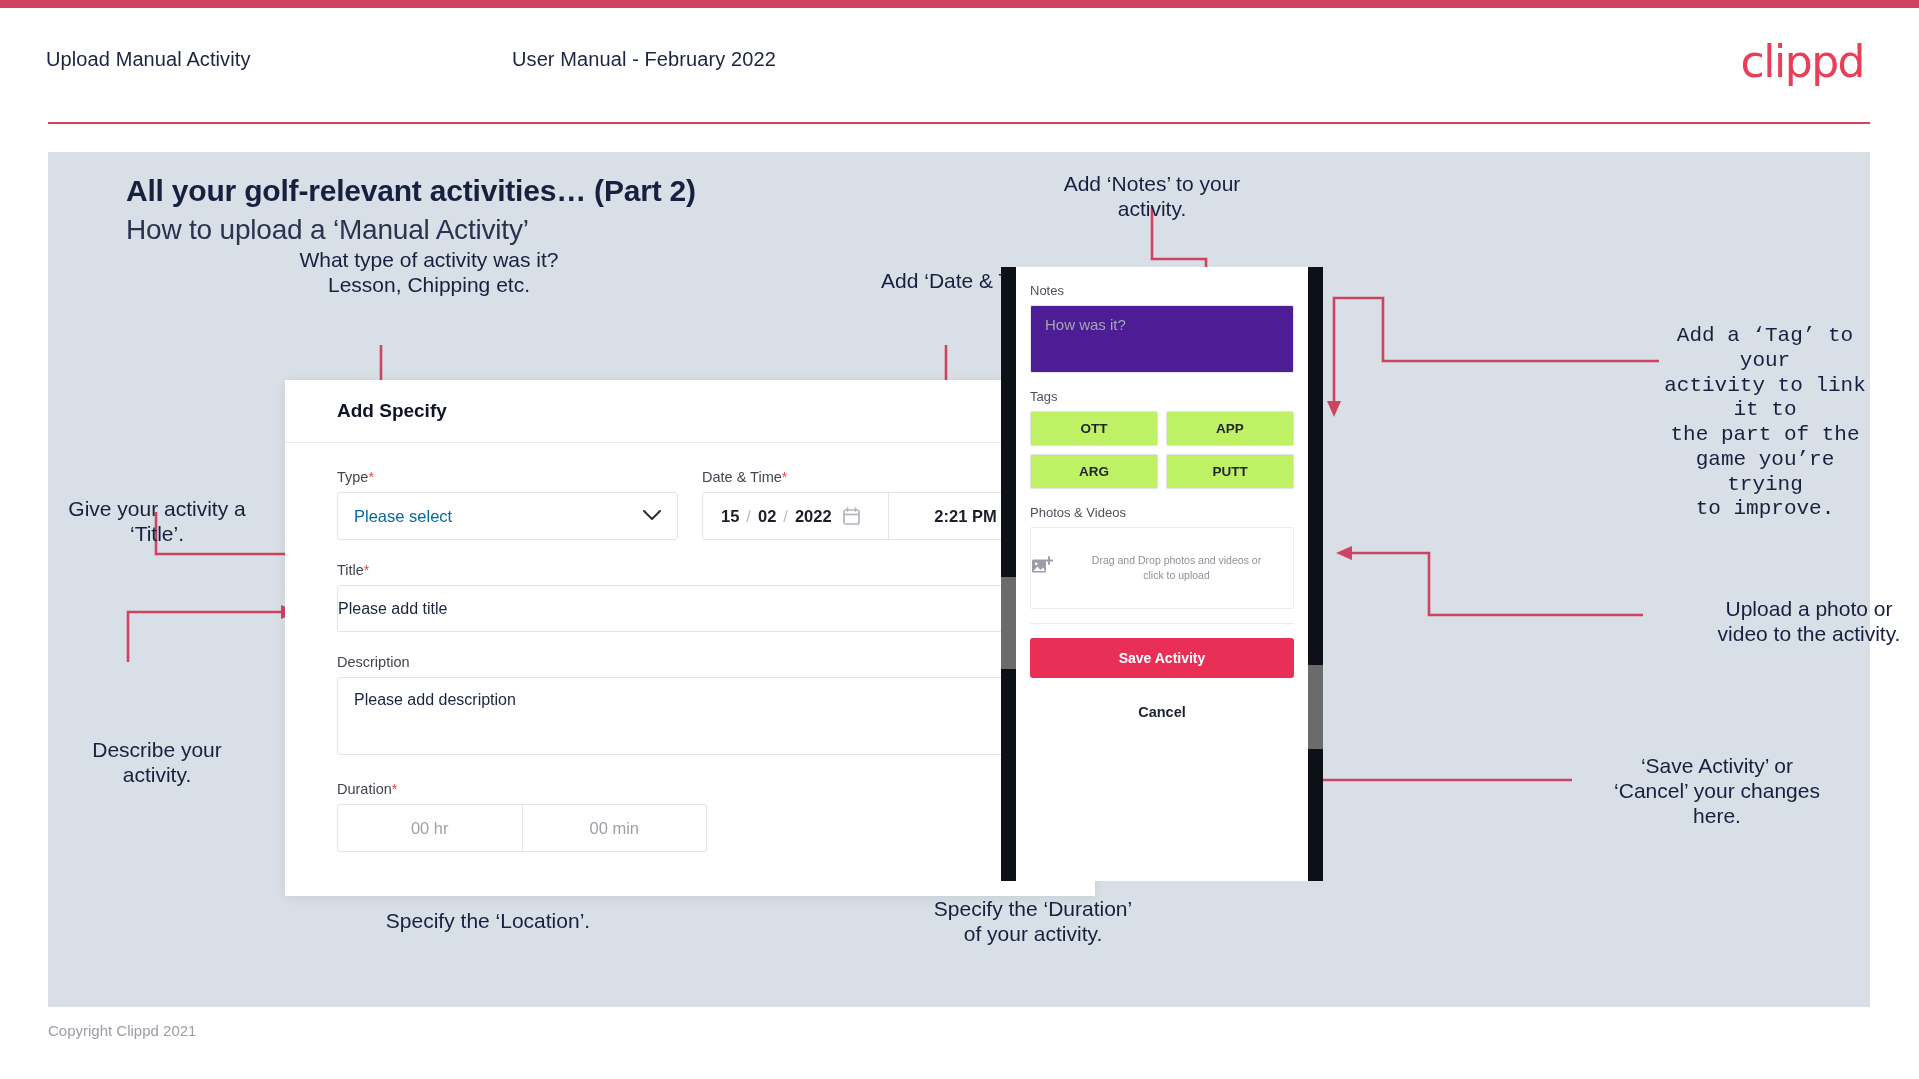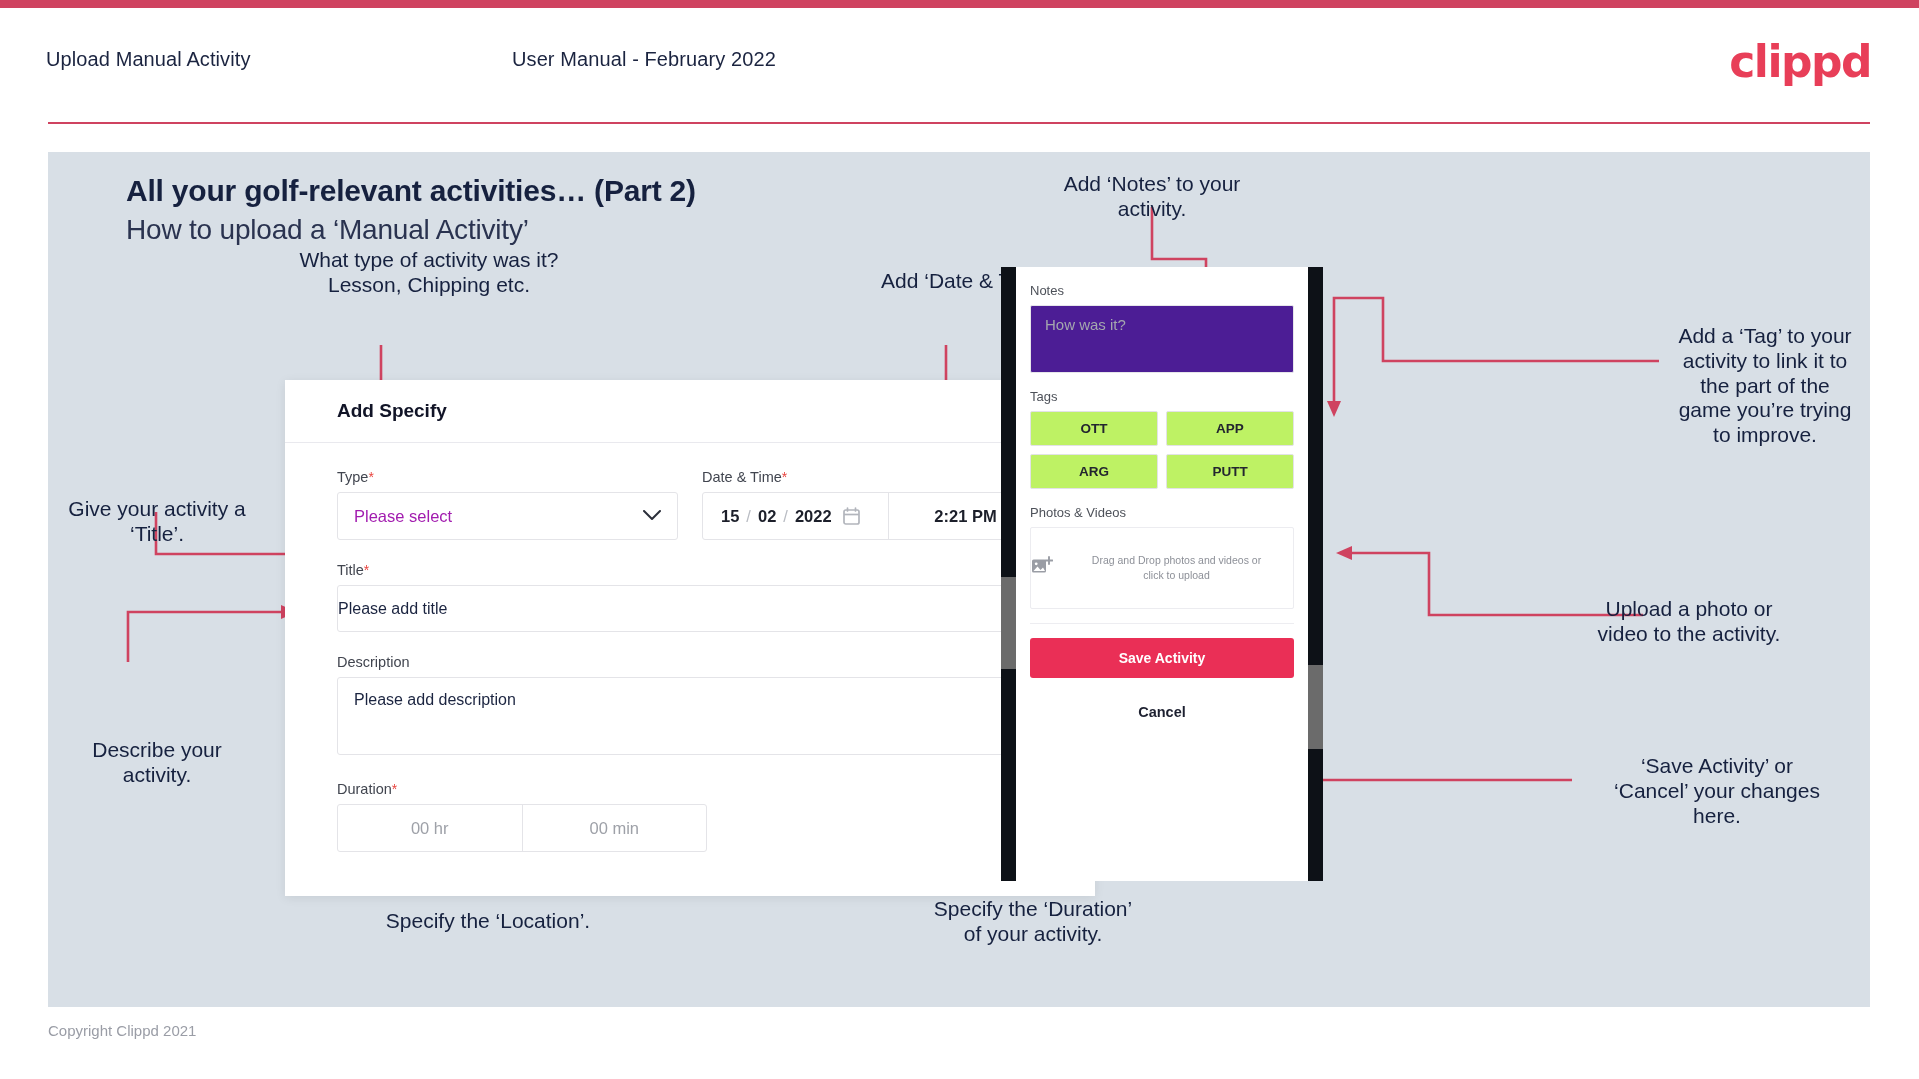--- a/index.html
+++ b/index.html
@@ -46,24 +46,24 @@
     position: absolute;
     left: 512px;
     top: 40px;
     font-size: 20px;
     font-weight: 400;
     color: #1b2440;
     letter-spacing: .1px;
   }
   .logo {
     position: absolute;
-    right: 48px;
+    right: 55px;
     top: 32px;
     font-size: 44px;
-    font-weight: 700;
+    font-weight: 400;
     color: #e83e58;
     letter-spacing: -1.5px;
     line-height: 1;
     font-family: "DejaVu Sans", sans-serif;
   }
   .header-rule {
     position: absolute;
     left: 48px;
     top: 122px;
     width: 1822px;
@@ -170,21 +170,21 @@
     border: 1px solid #e4e4e8;
     border-radius: 3px;
     background: #fff;
     display: flex;
     align-items: center;
     box-sizing: border-box;
   }
   .ctl .ph {
     padding-left: 16px;
     font-size: 16.5px;
-    color: #a21caf;
+    color: #0369a1;
   }
   .select-ctl { position: relative; }
   .chev {
     position: absolute;
     right: 16px;
     top: 50%;
     transform: translateY(-50%);
   }
 
   .row-2 {
@@ -466,26 +466,26 @@
   <div class="callout" style="left:800px; top:117px; width:240px; white-space:pre-line;">Add ‘Date &amp; Time’.</div>
   <div class="callout" style="left:0px; top:345px; width:218px; white-space:pre-line;">Give your activity a
 ‘Title’.</div>
   <div class="callout" style="left:0px; top:586px; width:218px; white-space:pre-line;">Describe your
 activity.</div>
   <div class="callout" style="left:260px; top:757px; width:360px; white-space:pre-line;">Specify the ‘Location’.</div>
   <div class="callout" style="left:860px; top:745px; width:250px; white-space:pre-line;">Specify the ‘Duration’
 of your activity.</div>
   <div class="callout" style="left:985px; top:20px; width:238px; white-space:pre-line;">Add ‘Notes’ to your
 activity.</div>
-  <div class="callout" style="left:1611px; top:172px; width:212px; white-space:pre-line;">Add a ‘Tag’ to your
+  <div class="callout" style="left:1611px; top:172px; width:212px; white-space:pre-line;font-family:Liberation Mono, monospace;">Add a ‘Tag’ to your
 activity to link it to
 the part of the
 game you’re trying
 to improve.</div>
-  <div class="callout" style="left:1530px; top:445px; width:222px; white-space:pre-line;">Upload a photo or
+  <div class="callout" style="left:1650px; top:445px; width:222px; white-space:pre-line;">Upload a photo or
 video to the activity.</div>
   <div class="callout" style="left:1524px; top:602px; width:290px; white-space:pre-line;">‘Save Activity’ or
 ‘Cancel’ your changes
 here.</div>
 
   <div class="modal">
 
     <div class="modal-head">
       <div class="modal-title">Add Specify</div>
       <div class="modal-close">

